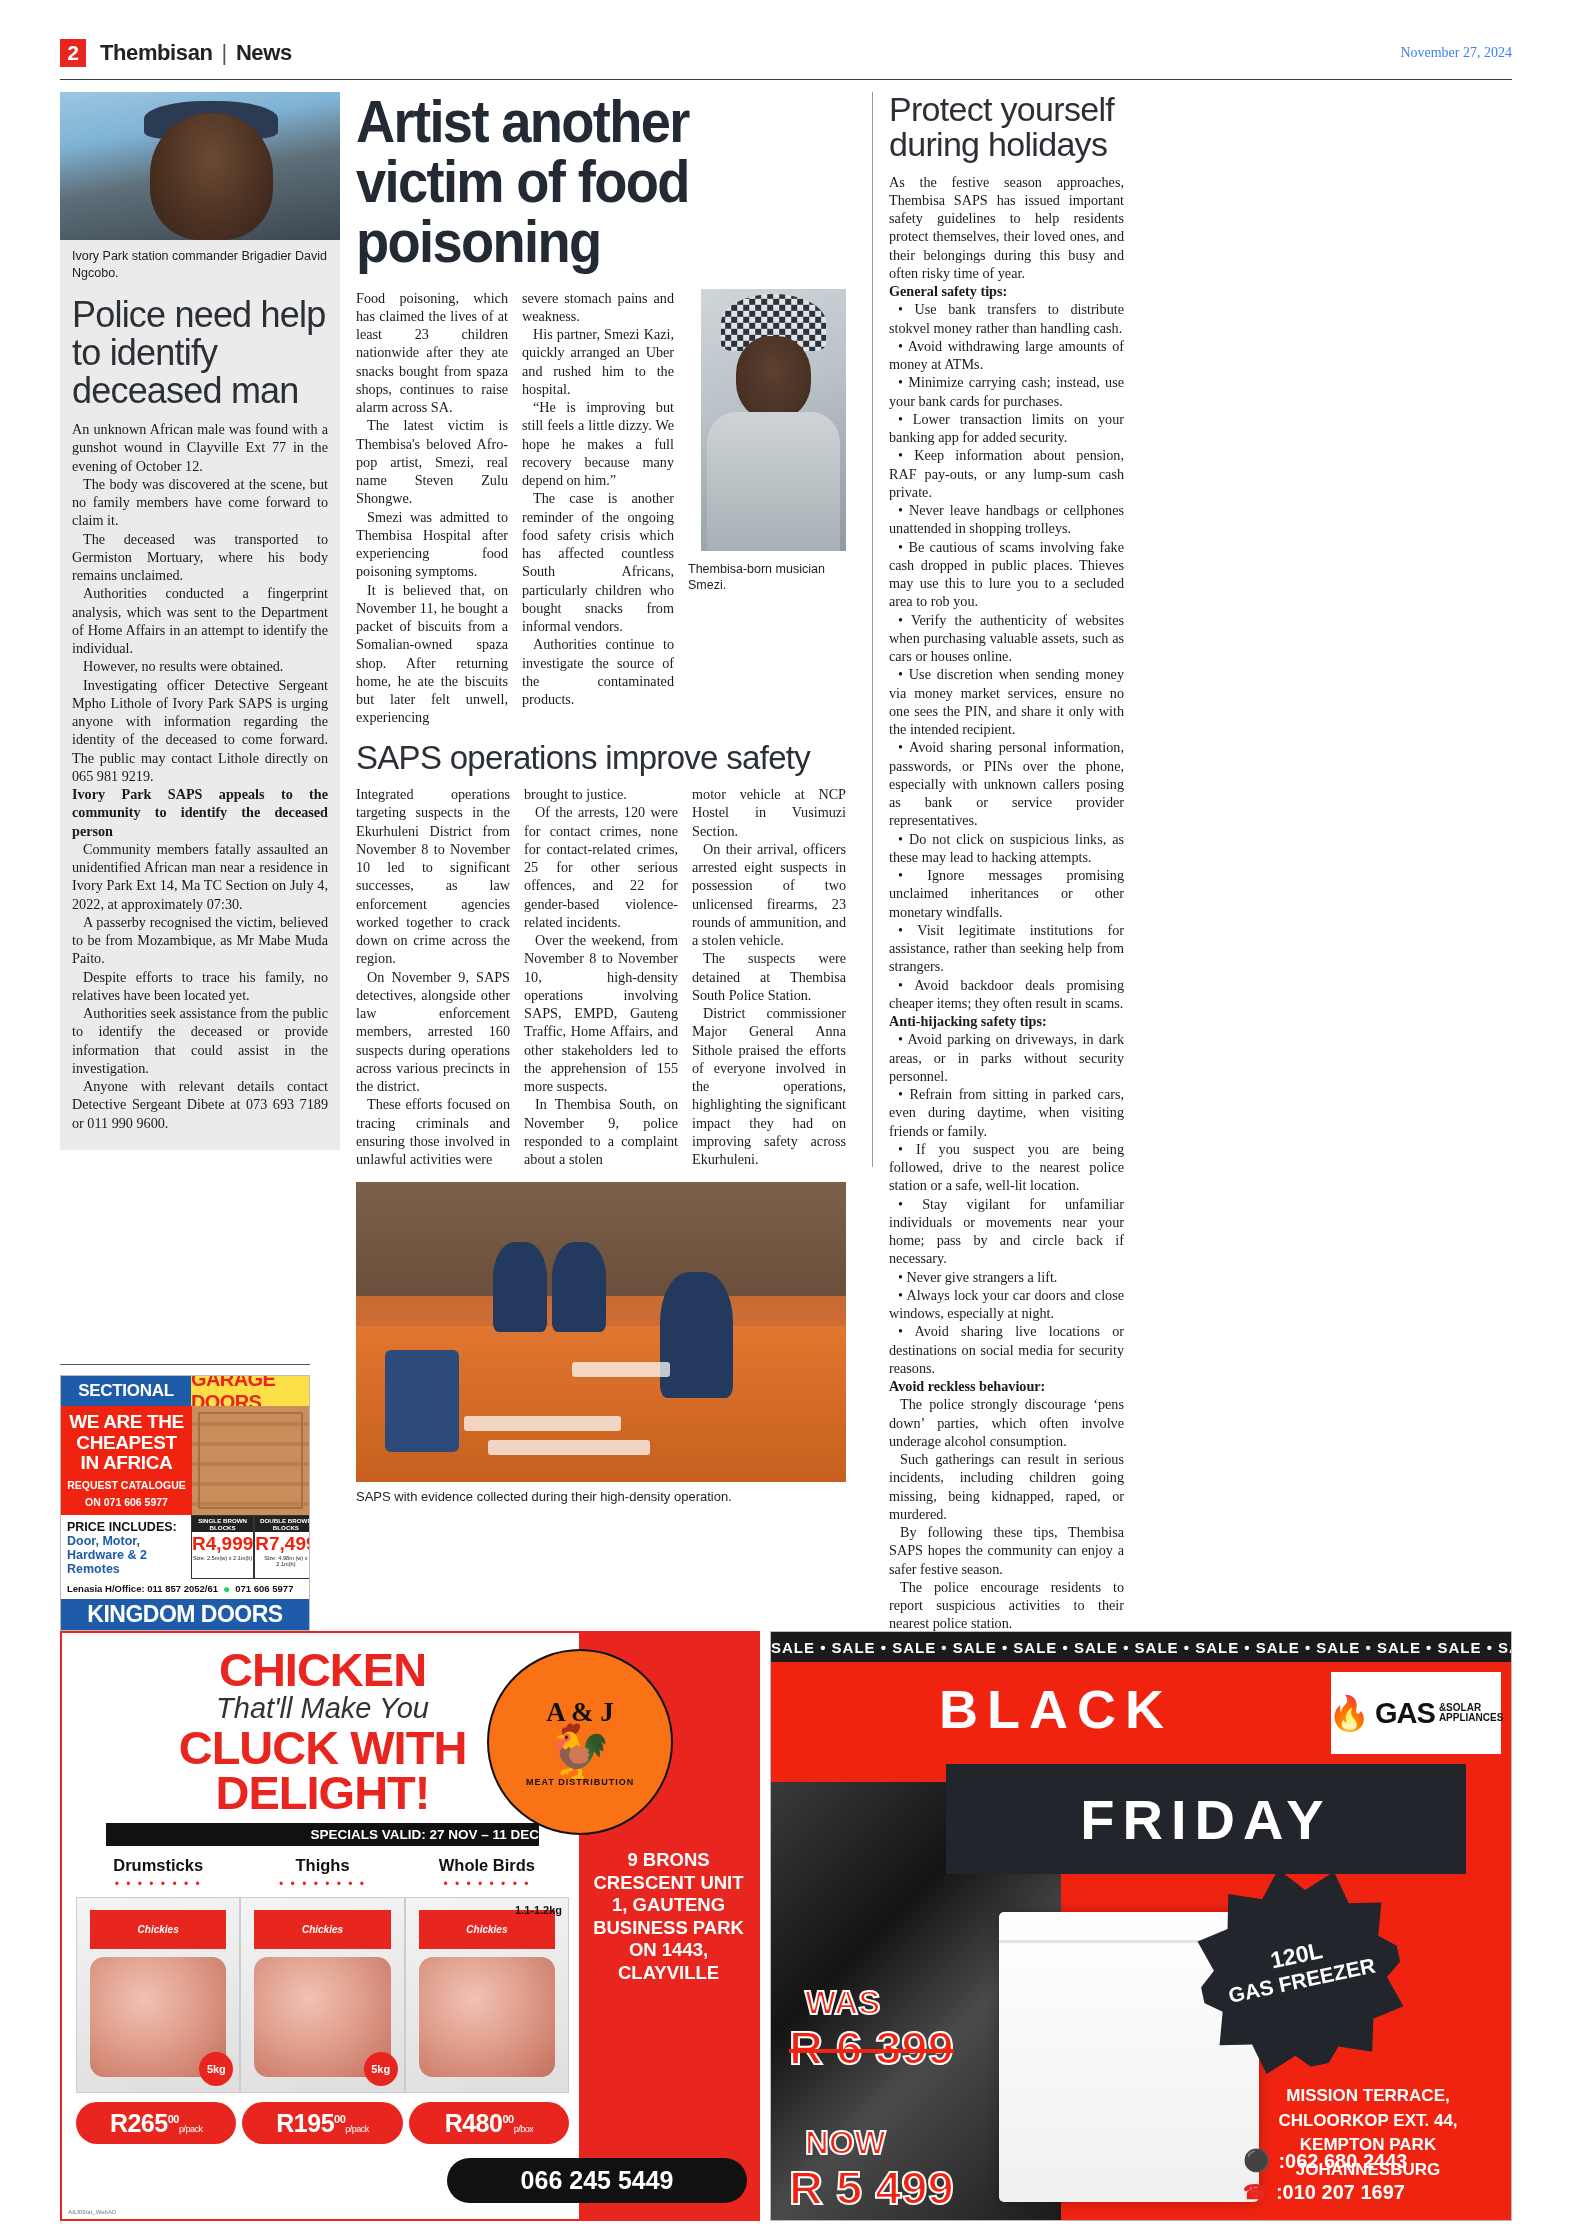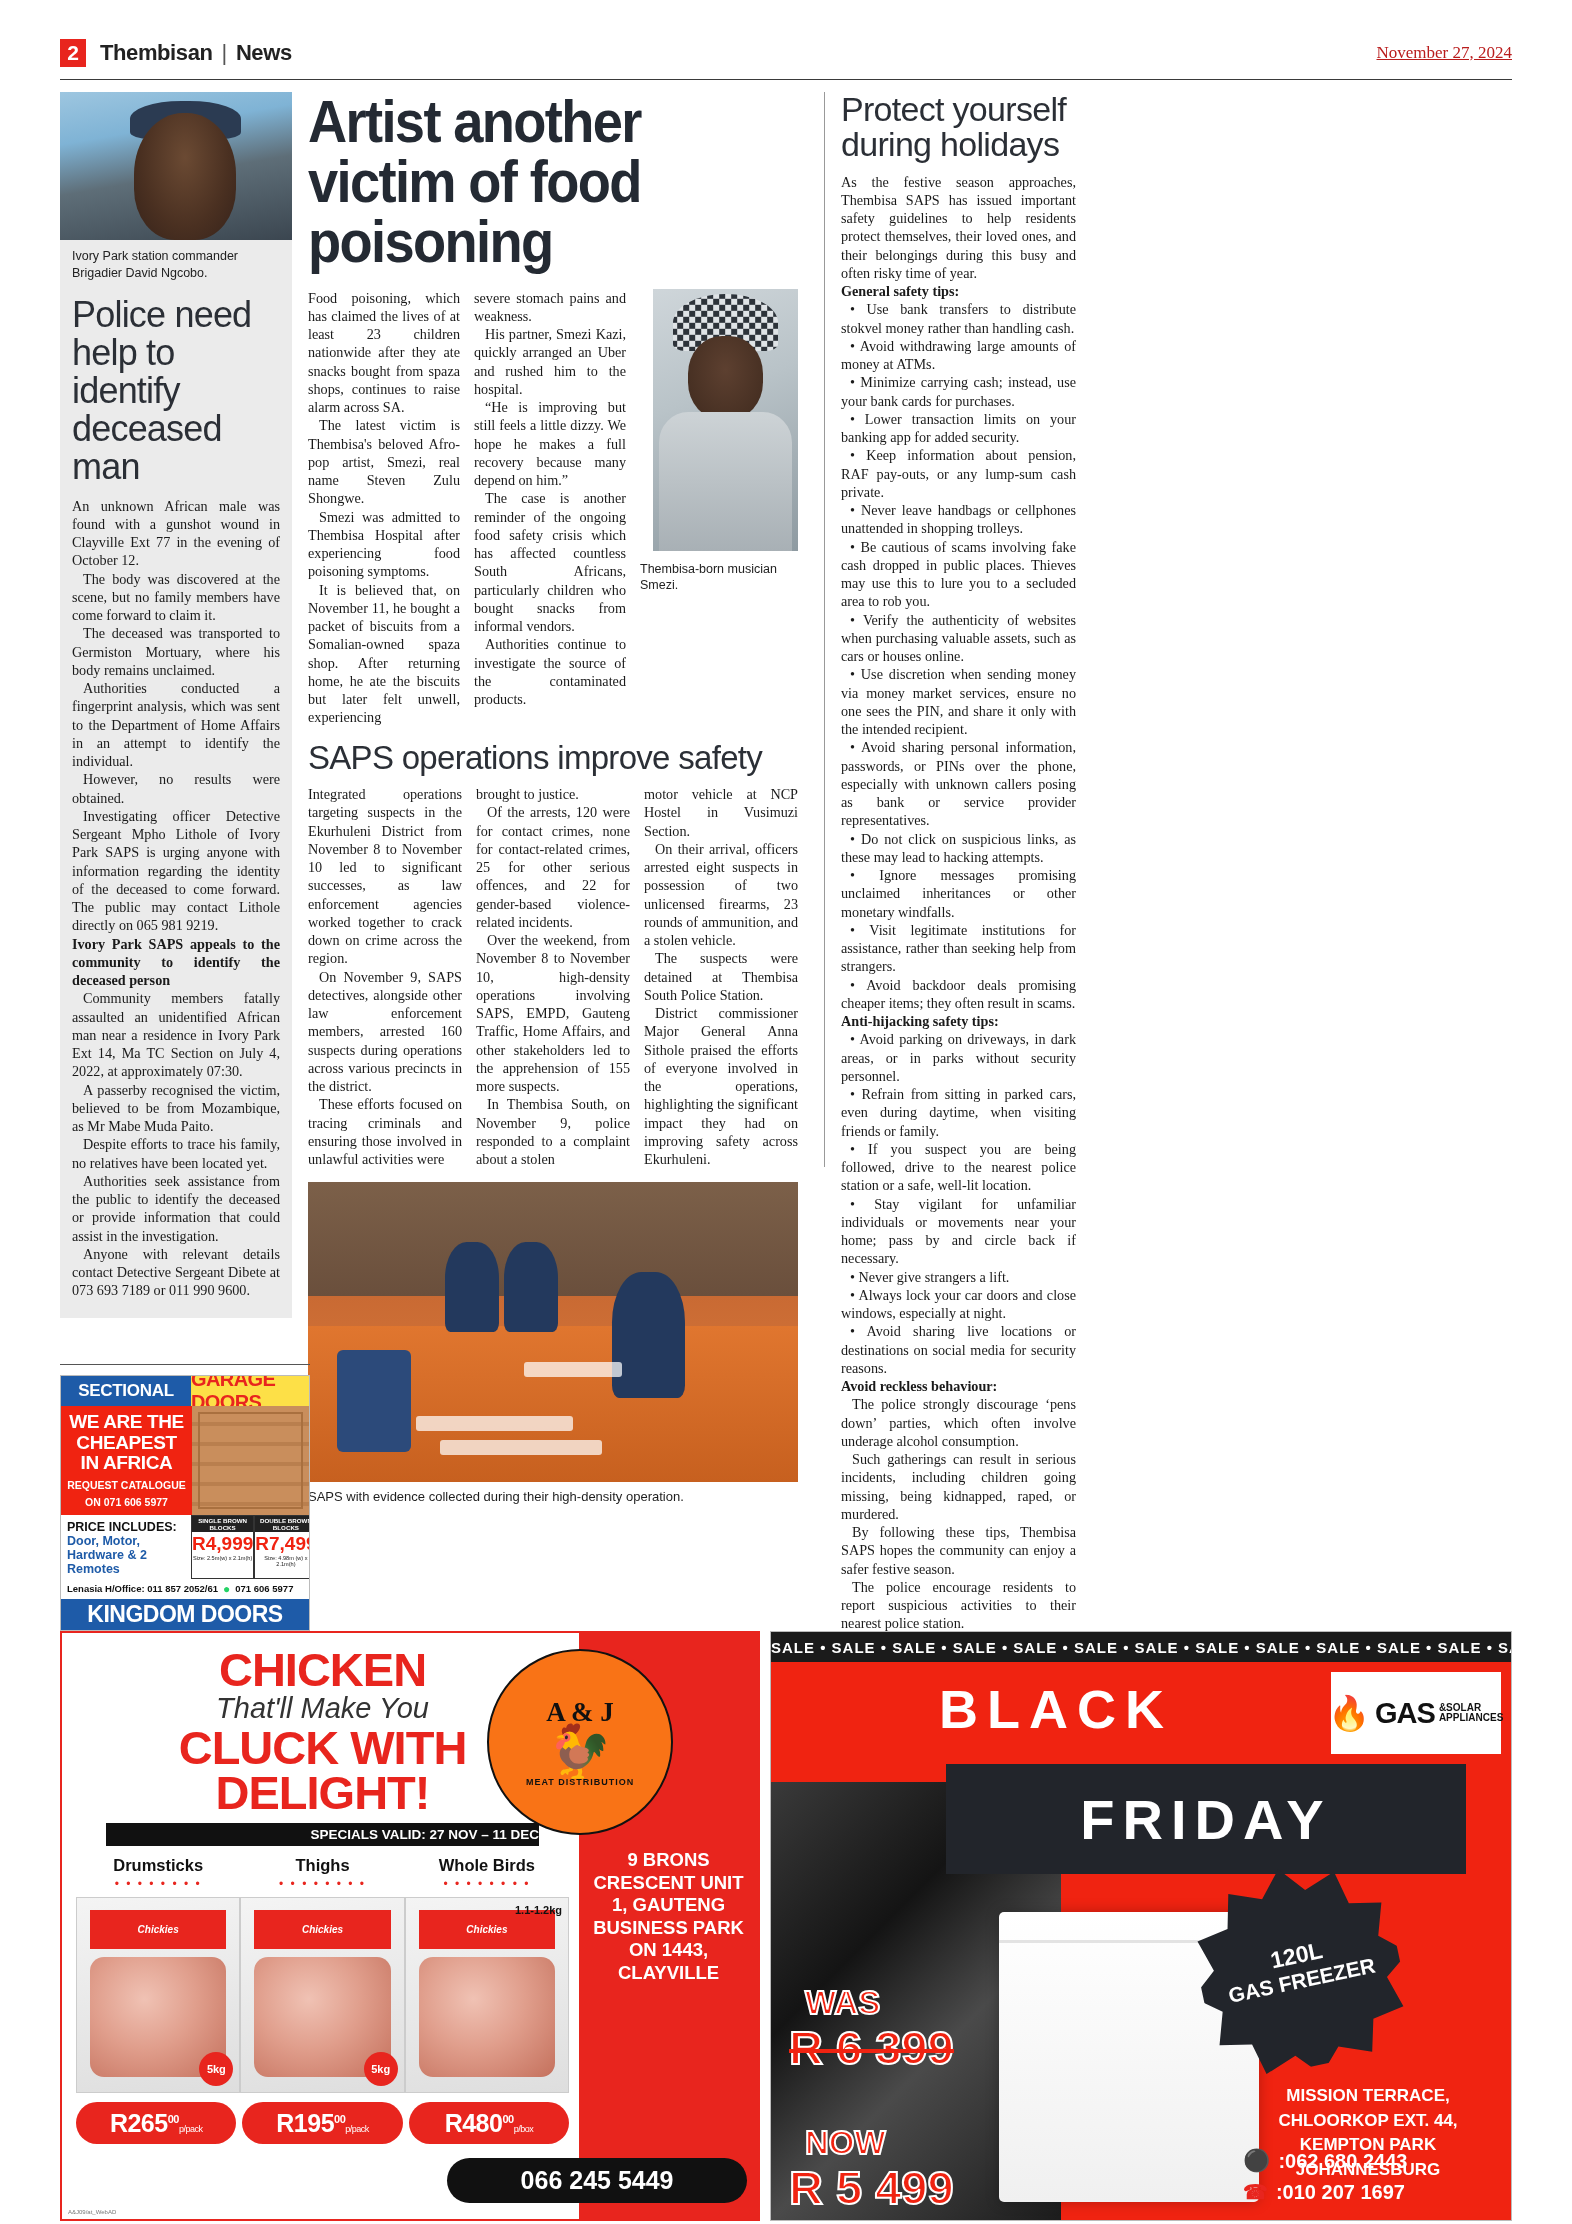--- a/index.html
+++ b/index.html
@@ -31,30 +31,30 @@
   .mast-title {
     font-family: "Liberation Sans", sans-serif;
     font-weight: bold; font-size: 22px;
     letter-spacing: -0.4px;
     color: #222;
   }
   .mast-sep { margin: 0 9px; color: #555; font-weight: 400; }
   .mast-date {
     margin-left: auto;
     font-family: "Liberation Serif", serif;
-    font-size: 17px; color: #b91c1c; text-decoration: underline;
+    font-size: 14px; color: #3b82f6;
   }
 
   
   .content {
     display: flex;
     margin-top: 12px;
     height: 1075px;
   }
-  .col-left { width: 232px; flex: none; }
+  .col-left { width: 280px; flex: none; }
   .col-mid  { width: 500px; flex: none; margin-left: 16px; padding-right: 10px;}
   .col-right{ width: 252px; flex: none; margin-left: 16px;
               border-left: 1.2px solid #999; padding-left: 16px; }
 
   
   .grey-box { background: #ebebeb; padding: 0 0 18px 0; }
   .photo {
     width: 100%; height: 148px;
     background: linear-gradient(170deg,#9dc6e0 0%, #7fb3d5 28%, #5e6e78 55%, #3b4650 100%);
     position: relative; overflow: hidden;

